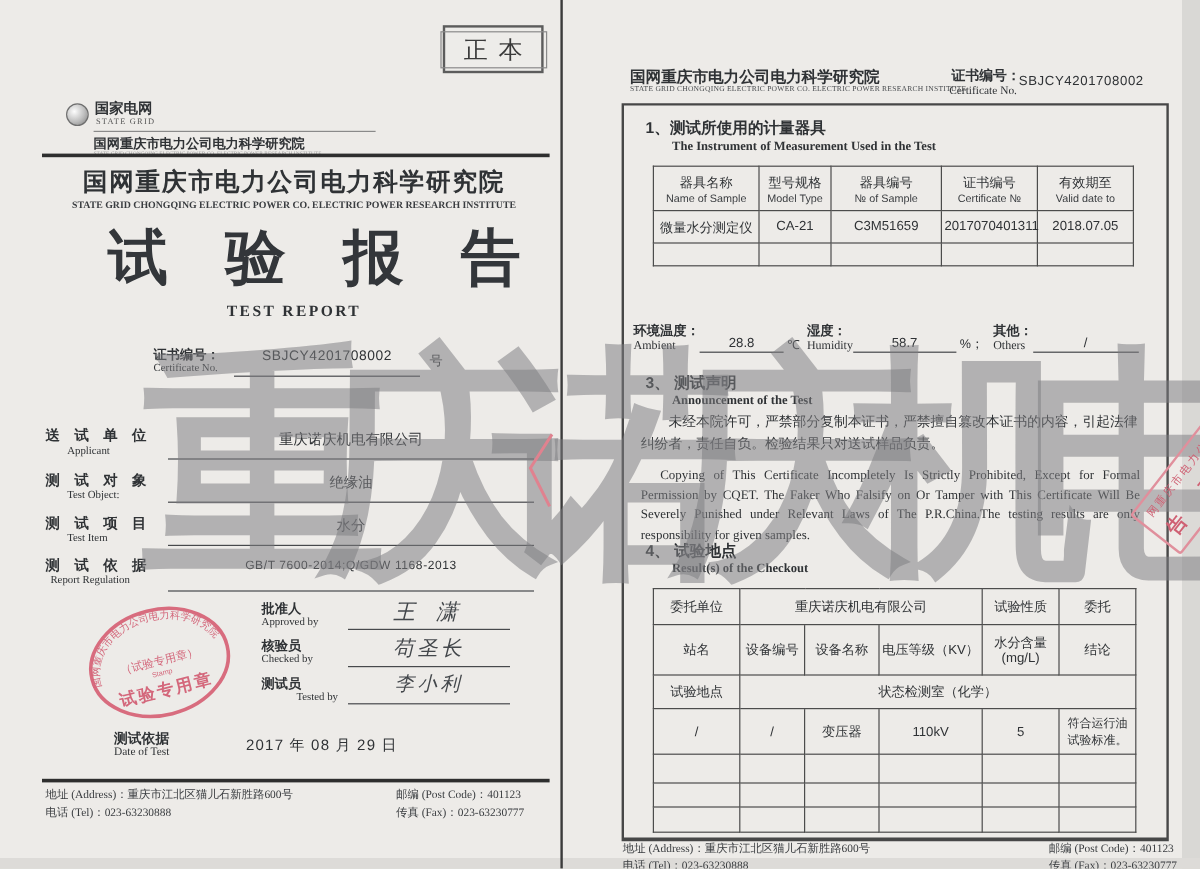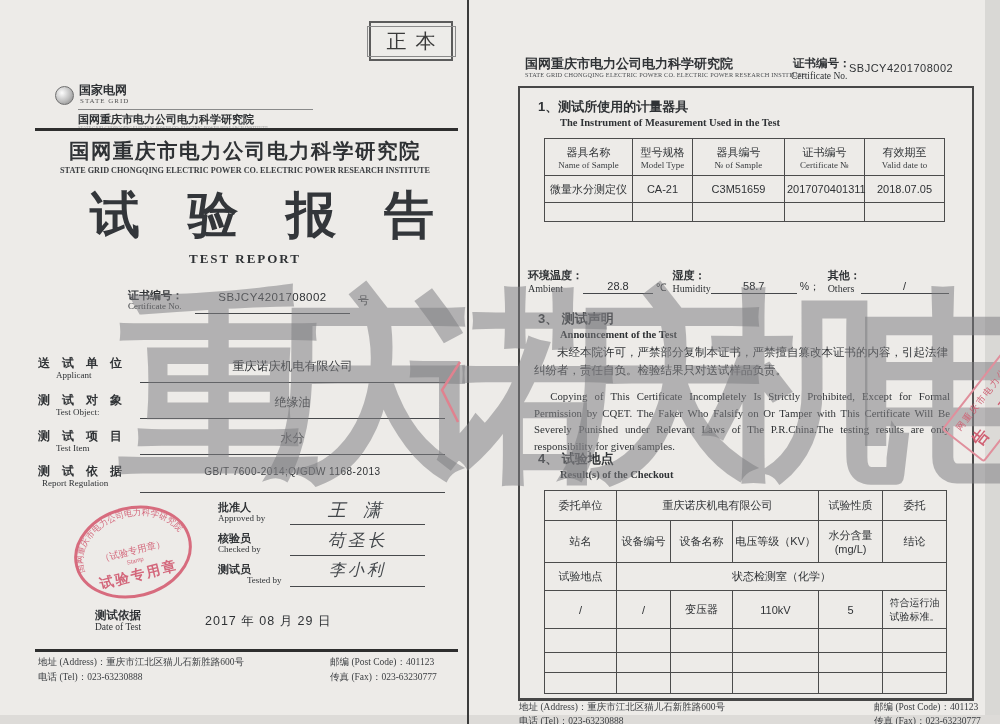--- a/index.html
+++ b/index.html
@@ -30,21 +30,21 @@
   .sig{font-family:"DejaVu Serif",serif;font-style:italic;color:#43474b;transform:rotate(-2deg);}
   
   .rbox{position:absolute;left:518px;top:86px;width:452px;height:610px;
     border:2px solid #474747;border-bottom-width:3px;z-index:2;}
   .sec-cn{font-size:13px;font-weight:bold;}
   .sec-en{font-family:"Liberation Serif",serif;font-size:10.5px;font-weight:bold;margin:1px 0 0 22px;}
   table{border-collapse:collapse;}
   .itable td,.rtable td{border:1px solid #4c4c4c;text-align:center;vertical-align:middle;
     font-size:11px;padding:1px 2px;}
   .th-cn{display:block;font-size:11px;}
-  .th-en{display:block;font-family:Liberation Serif, serif;font-size:9px;color:#3a3d40;}
+  .th-en{display:block;font-family:Liberation Sans, sans-serif;font-size:9px;color:#3a3d40;}
   .para-cn{font-size:11.5px;line-height:1.55;text-indent:2em;}
   .para-en{font-family:"Liberation Serif",serif;font-size:10.8px;line-height:1.55;text-indent:1.5em;text-align:justify;}
   .env-label-cn{font-size:11px;font-weight:bold;}
   .env-label-en{font-family:"Liberation Serif",serif;font-size:10px;}
   .env-val{display:inline-block;border-bottom:1.5px solid #45474a;text-align:center;font-size:11px;padding:0 4px 1px 4px;}
   
   .seal-svg{position:absolute;z-index:6;}
   .seam-stamp{position:absolute;left:930px;top:352px;width:150px;z-index:6;
     transform:rotate(-52deg);border:2px solid #e08f9c;border-radius:3px;
     padding:5px 8px;color:#cf6073;background:rgba(255,240,242,0.08);}

